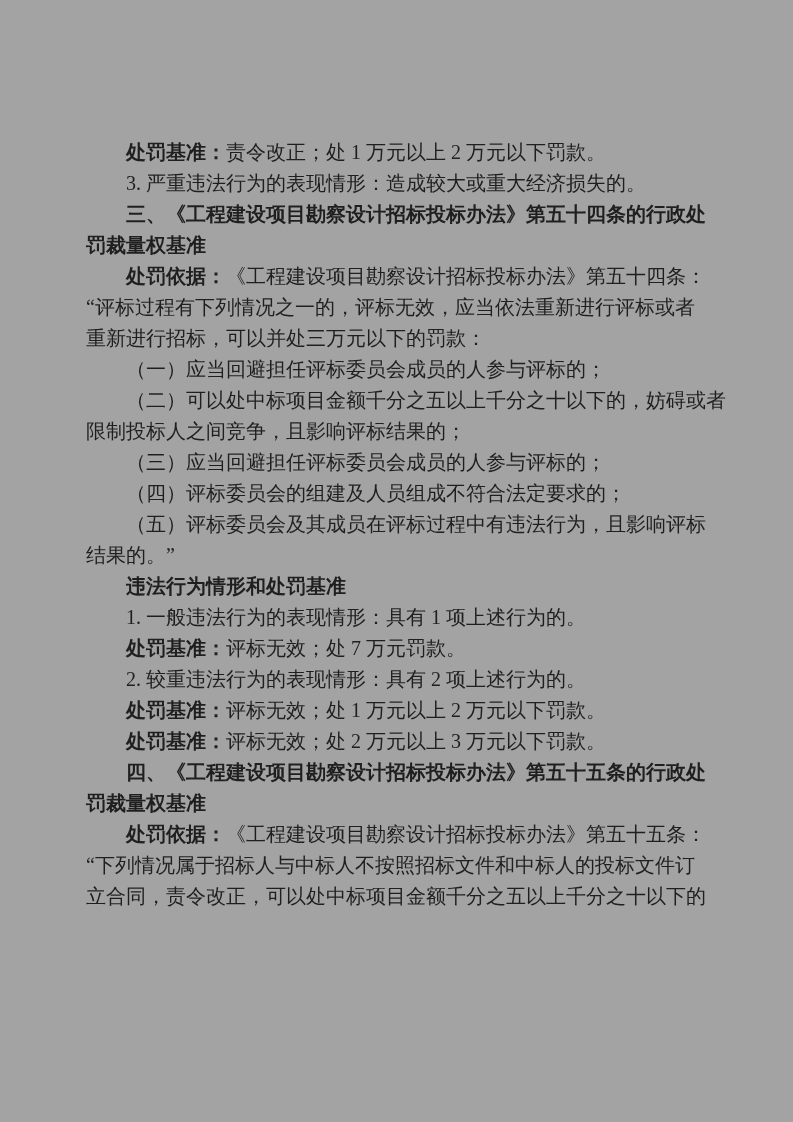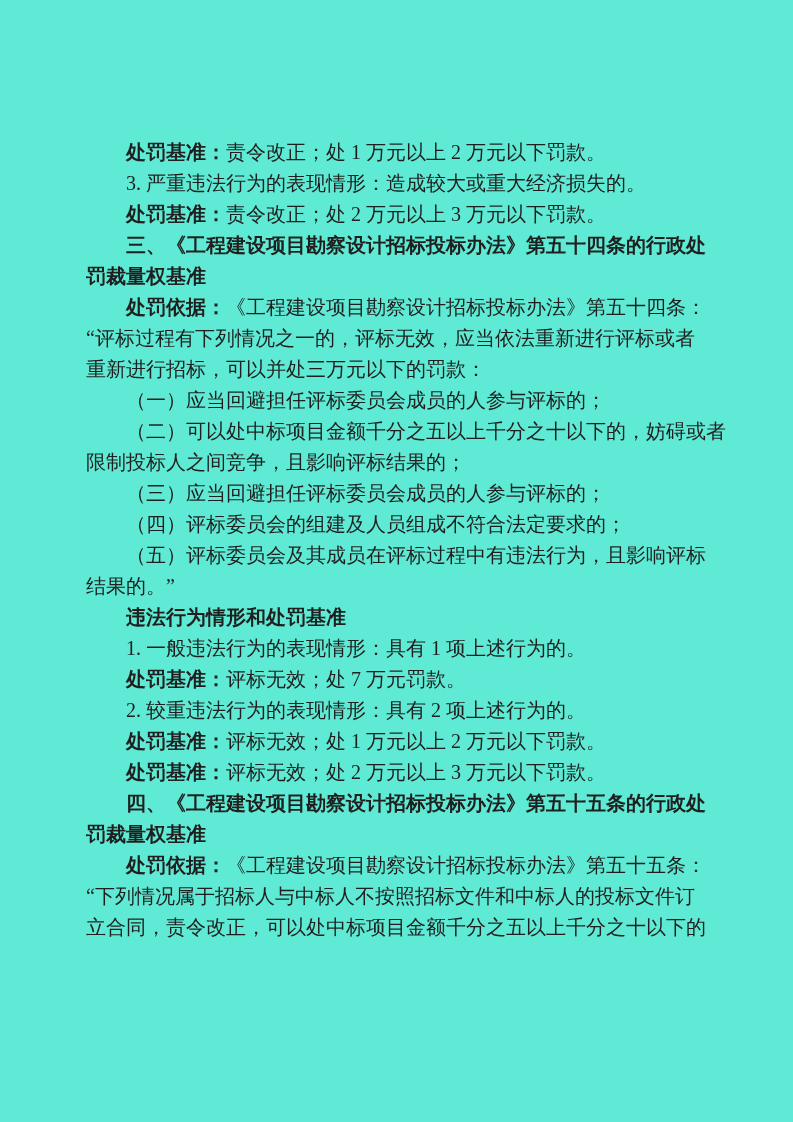--- a/index.html
+++ b/index.html
@@ -4,21 +4,21 @@
 <style>
   html, body {
     margin: 0;
     padding: 0;
     background: #ffffff;
   }
   .page {
     position: relative;
     width: 793px;
     height: 1122px;
-    background: #5eead4;
+    background: #a3a3a3;
     overflow: hidden;
     font-family: "Liberation Serif", "DejaVu Serif", serif;
     color: #1f1f1f;
   }
   .content {
     position: absolute;
     left: 86px;
     top: 137px;
     width: 628px;
   }
@@ -51,21 +51,20 @@
 </head>
 <body>
 
 <div class="page">
   <div class="content">
 
     <div class="ln ind"><span class="lbl">处罚基准：</span><span>责令改正；处 1 万元以上 2 万元以下罚款。</span></div>
 
     <div class="ln ind"><span>3. 严重违法行为的表现情形：造成较大或重大经济损失的。</span></div>
 
-    <div class="ln ind"><span class="lbl">处罚基准：</span><span>责令改正；处 2 万元以上 3 万元以下罚款。</span></div>
 
     <div class="ln ind bold"><span>三、《工程建设项目勘察设计招标投标办法》第五十四条的行政处</span></div>
 
     <div class="ln bold"><span>罚裁量权基准</span></div>
 
     <div class="ln ind"><span class="lbl">处罚依据：</span><span>《工程建设项目勘察设计招标投标办法》第五十四条：</span></div>
 
     <div class="ln"><span>“评标过程有下列情况之一的，评标无效，应当依法重新进行评标或者</span></div>
 
     <div class="ln"><span>重新进行招标，可以并处三万元以下的罚款：</span></div>

